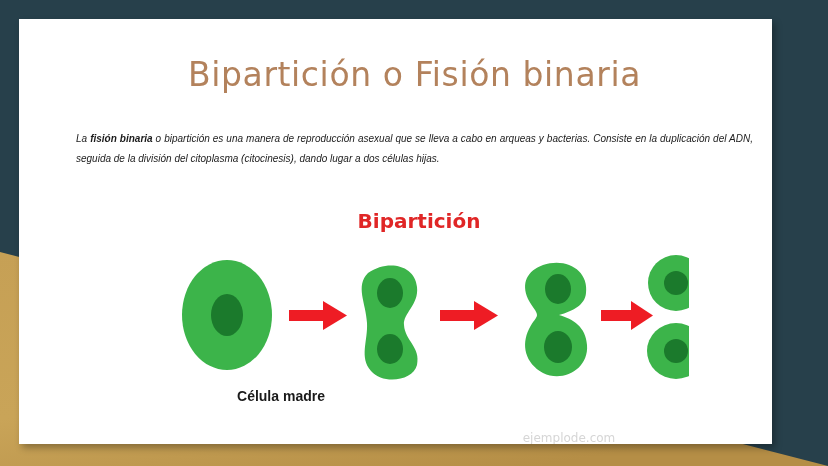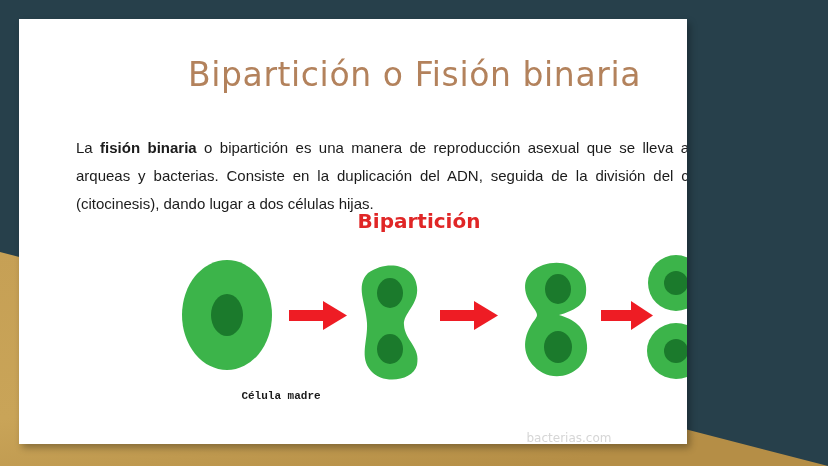--- a/index.html
+++ b/index.html
@@ -27,21 +27,21 @@
     width: 828px;
     height: 466px;
     pointer-events: none;
   }
 
   
   #card {
     position: absolute;
     left: 19px;
     top: 19px;
-    width: 668px;
+    width: 753px;
     height: 425px;
     background: #ffffff;
     box-shadow: 3px 4px 7px rgba(0,0,0,0.30);
     overflow: hidden;
   }
 
   #slide-title {
     position: absolute;
     left: 0;
     top: 36px;
@@ -56,23 +56,24 @@
   }
 
   #body-text {
     position: absolute;
     left: 57px;
     top: 100px;
     width: 677px;
     text-align: justify;
     text-align-last: left;
     color: #1b1b1b;
-    font-size: 15px;
-    line-height: 28px;
+    font-size: 10px;
+    line-height: 20px;
     font-family: "Liberation Sans", sans-serif;
+    font-style: italic;
   }
   #body-text b { font-weight: 700; }
 
   
   #figure {
     position: absolute;
     left: 130px;
     top: 190px;
     width: 540px;
     height: 235px;
@@ -92,23 +93,23 @@
 
   #figure-svg {
     position: absolute;
     left: 0;
     top: 44px;
   }
 
   .fig-label {
     position: absolute;
     color: #1a1a1a;
-    font-size: 11px;
+    font-size: 14px;
     font-weight: 700;
-    font-family: Liberation Mono, monospace;
+    font-family: Liberation Sans, sans-serif;
     line-height: 19px;
   }
   #label-mother {
     left: 52px;
     top: 178px;
     width: 160px;
     text-align: center;
   }
   #label-daughters {
     left: 320px;
@@ -196,16 +197,16 @@
           <ellipse cx="527" cy="30" rx="28" ry="28" fill="#3cb44a"></ellipse>
           <ellipse cx="527" cy="30" rx="12" ry="12" fill="#1b7a2c"></ellipse>
           <ellipse cx="527" cy="98" rx="29" ry="28" fill="#3cb44a"></ellipse>
           <ellipse cx="527" cy="98" rx="12" ry="12" fill="#1b7a2c"></ellipse>
         </g>
       </svg>
 
       <div class="fig-label" id="label-mother">Célula madre</div>
 
 
-      <div id="watermark">bacterias.com</div>
+      <div id="watermark">ejemplode.com</div>
     </div>
   </div>
 </div>
 
 </body></html>

